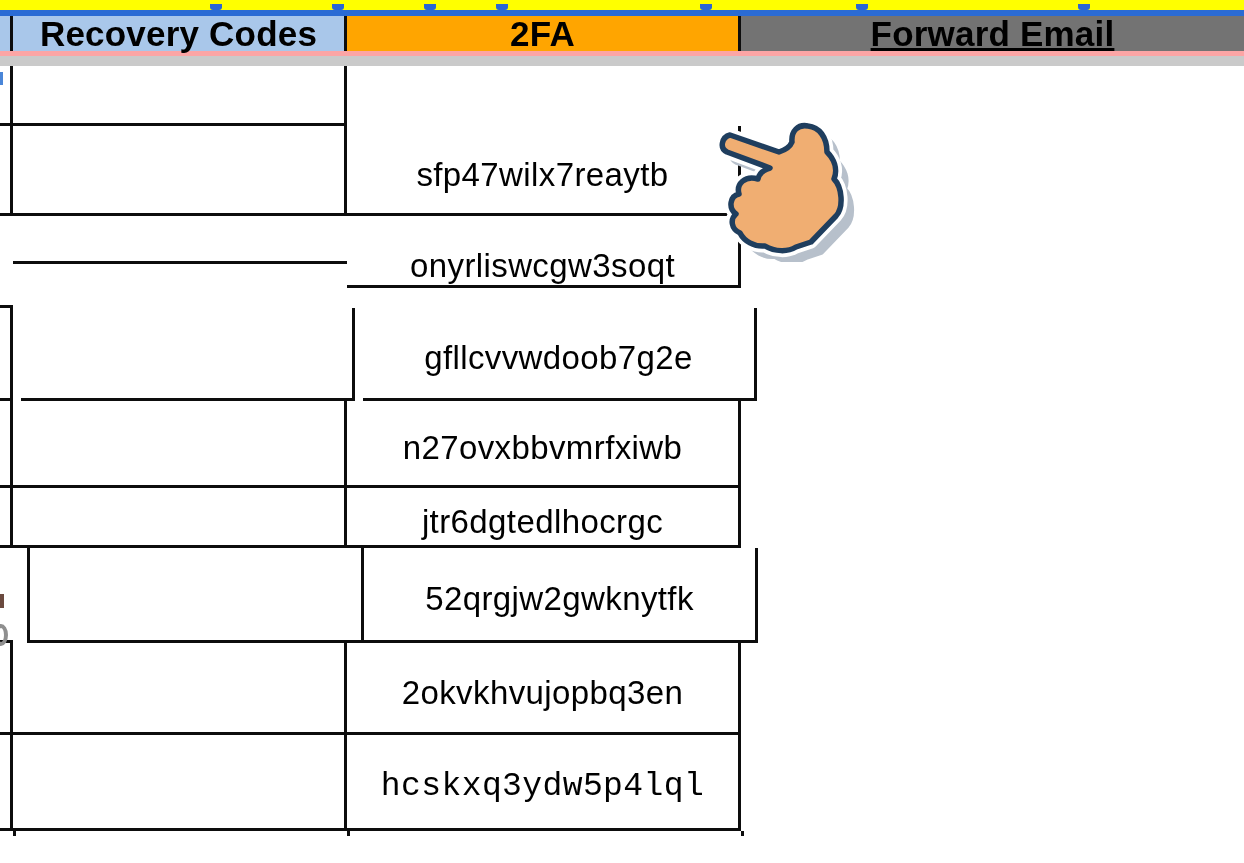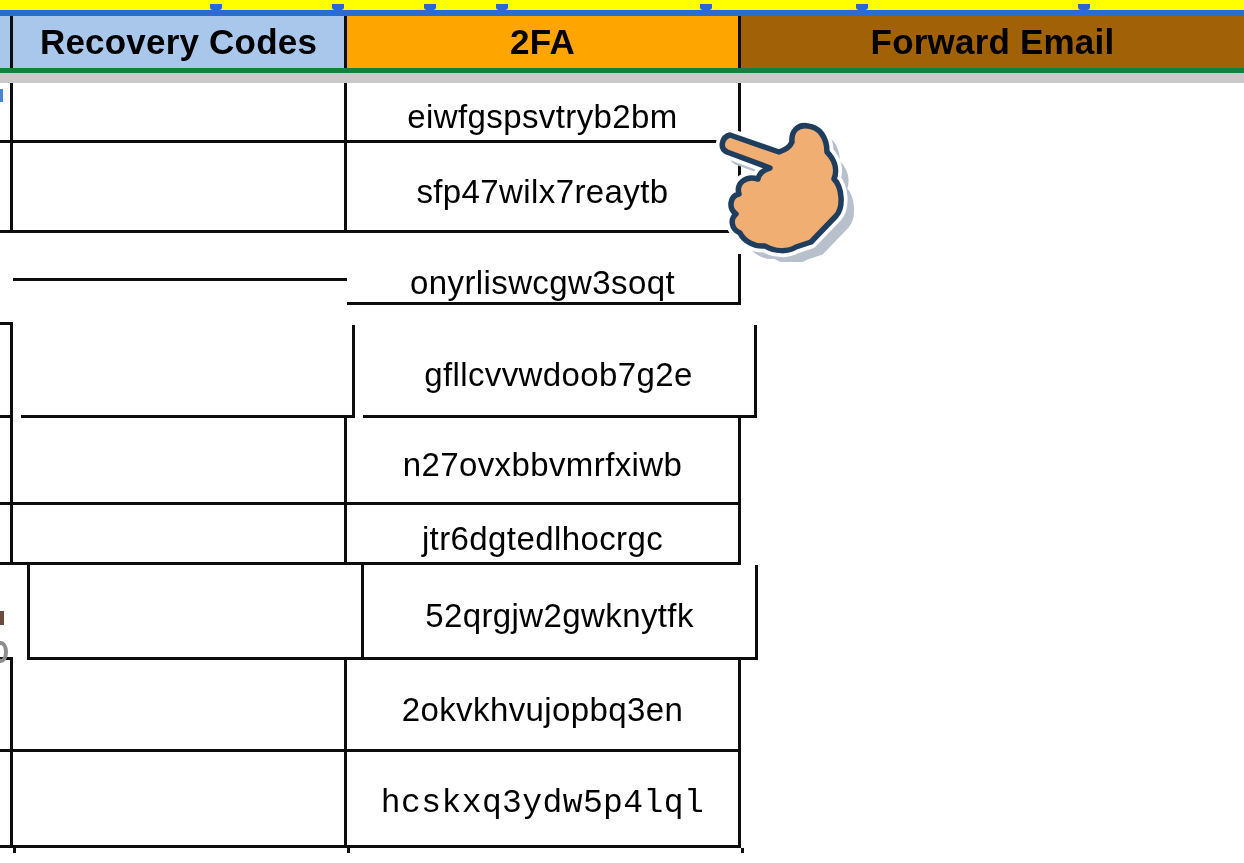--- a/index.html
+++ b/index.html
@@ -7,27 +7,27 @@
     font-family: "Liberation Sans", sans-serif; }
   .stage { position: relative; width: 1244px; height: 863px; background: #fff; }
 
   
   .banner { position: relative; height: 10px; background: #FFFF00; }
   .banner .descender { position: absolute; top: 4px; height: 6px; width: 12px;
     background: #2A66D6; border-radius: 0 0 3px 3px; }
   .blue-band { height: 6px; background: #2A6BD4; }
 
   
-  .header-row { display: flex; height: 57px; border-bottom: 5px solid #15803d; }
+  .header-row { display: flex; height: 40px; border-bottom: 5px solid #fca5a5; }
   .hcell { display: flex; align-items: center; justify-content: center;
     font-weight: bold; font-size: 35px; color: #000; letter-spacing: 0.2px; }
   .h-sliver { width: 13px; background: #A9C7EA; border-right: 3px solid #0d0d0d; }
   .h-rc { width: 334px; background: #A9C7EA; border-right: 3px solid #0d0d0d; }
   .h-2fa { width: 394px; background: #FFA500; border-right: 3px solid #0d0d0d; }
-  .h-fe { flex: 1; background: #a16207; }
+  .h-fe { flex: 1; background: #737373; text-decoration: underline; }
 
   .gray-strip { height: 10px; background: #CACACA; }
 
   
   .grid { position: relative; width: 1244px; }
   .row { display: flex; }
   .r1, .r6 { height: 60px; } .r2 { height: 90px; } .r3 { height: 92px; align-items: center; }
   .r4 { height: 93px; gap: 8px; } .r5 { height: 87px; } .r7 { height: 95px; margin-left: 17px; }
   .r8 { height: 92px; } .r9 { height: 96px; font-family: Liberation Mono, monospace; } .r10 { height: 10px; }
   .c-sliver { width: 13px; border-right: 3px solid #0d0d0d; background: #fff; }
@@ -76,21 +76,20 @@
     <div class="hcell h-fe">Forward Email</div>
   </div>
 
   <div class="gray-strip"></div>
 
   <div class="grid">
 
     <div class="row r1">
       <div class="c-sliver"></div>
       <div class="c-rc"></div>
-      <div class="c-2fa">eiwfgspsvtryb2bm</div>
       <div class="c-fe"></div>
     </div>
     <div class="row r2">
       <div class="c-sliver"></div>
       <div class="c-rc"></div>
       <div class="c-2fa">sfp47wilx7reaytb</div>
       <div class="c-fe"></div>
     </div>
     <div class="row r3">
       <div class="c-sliver"></div>

